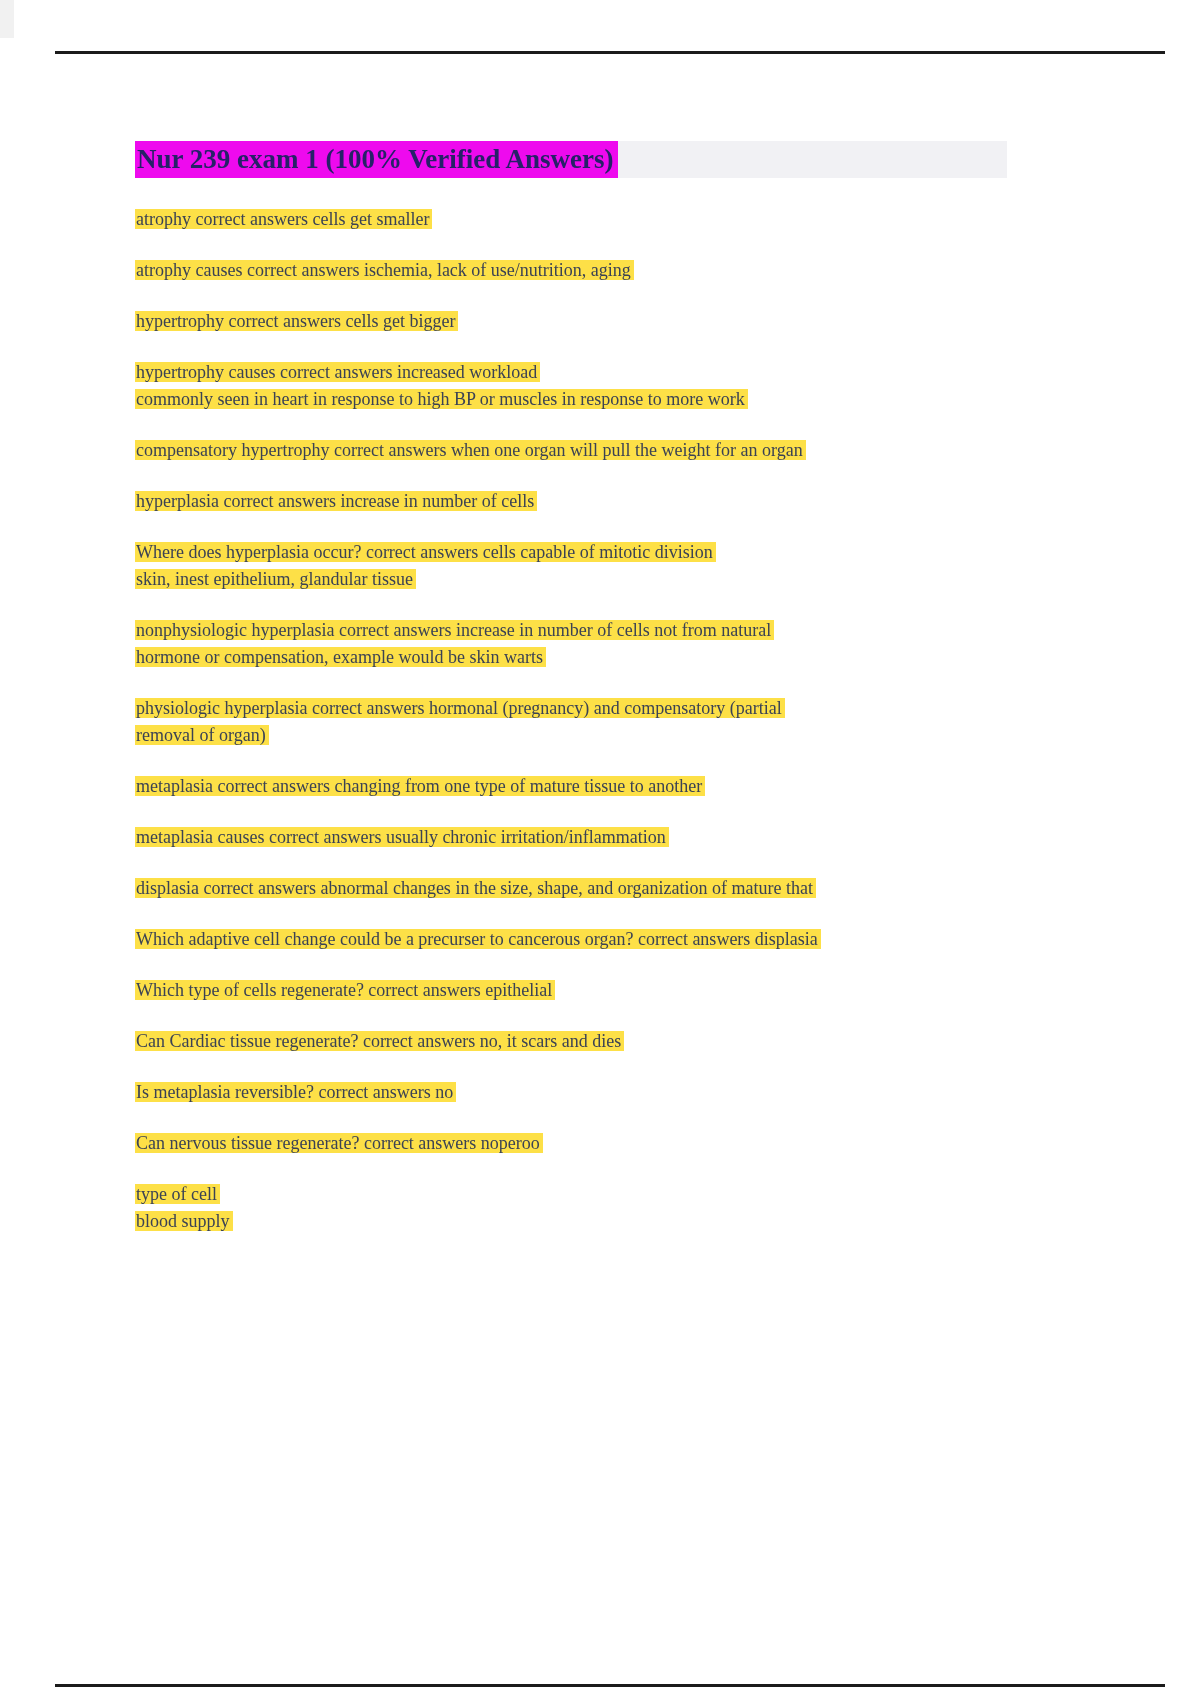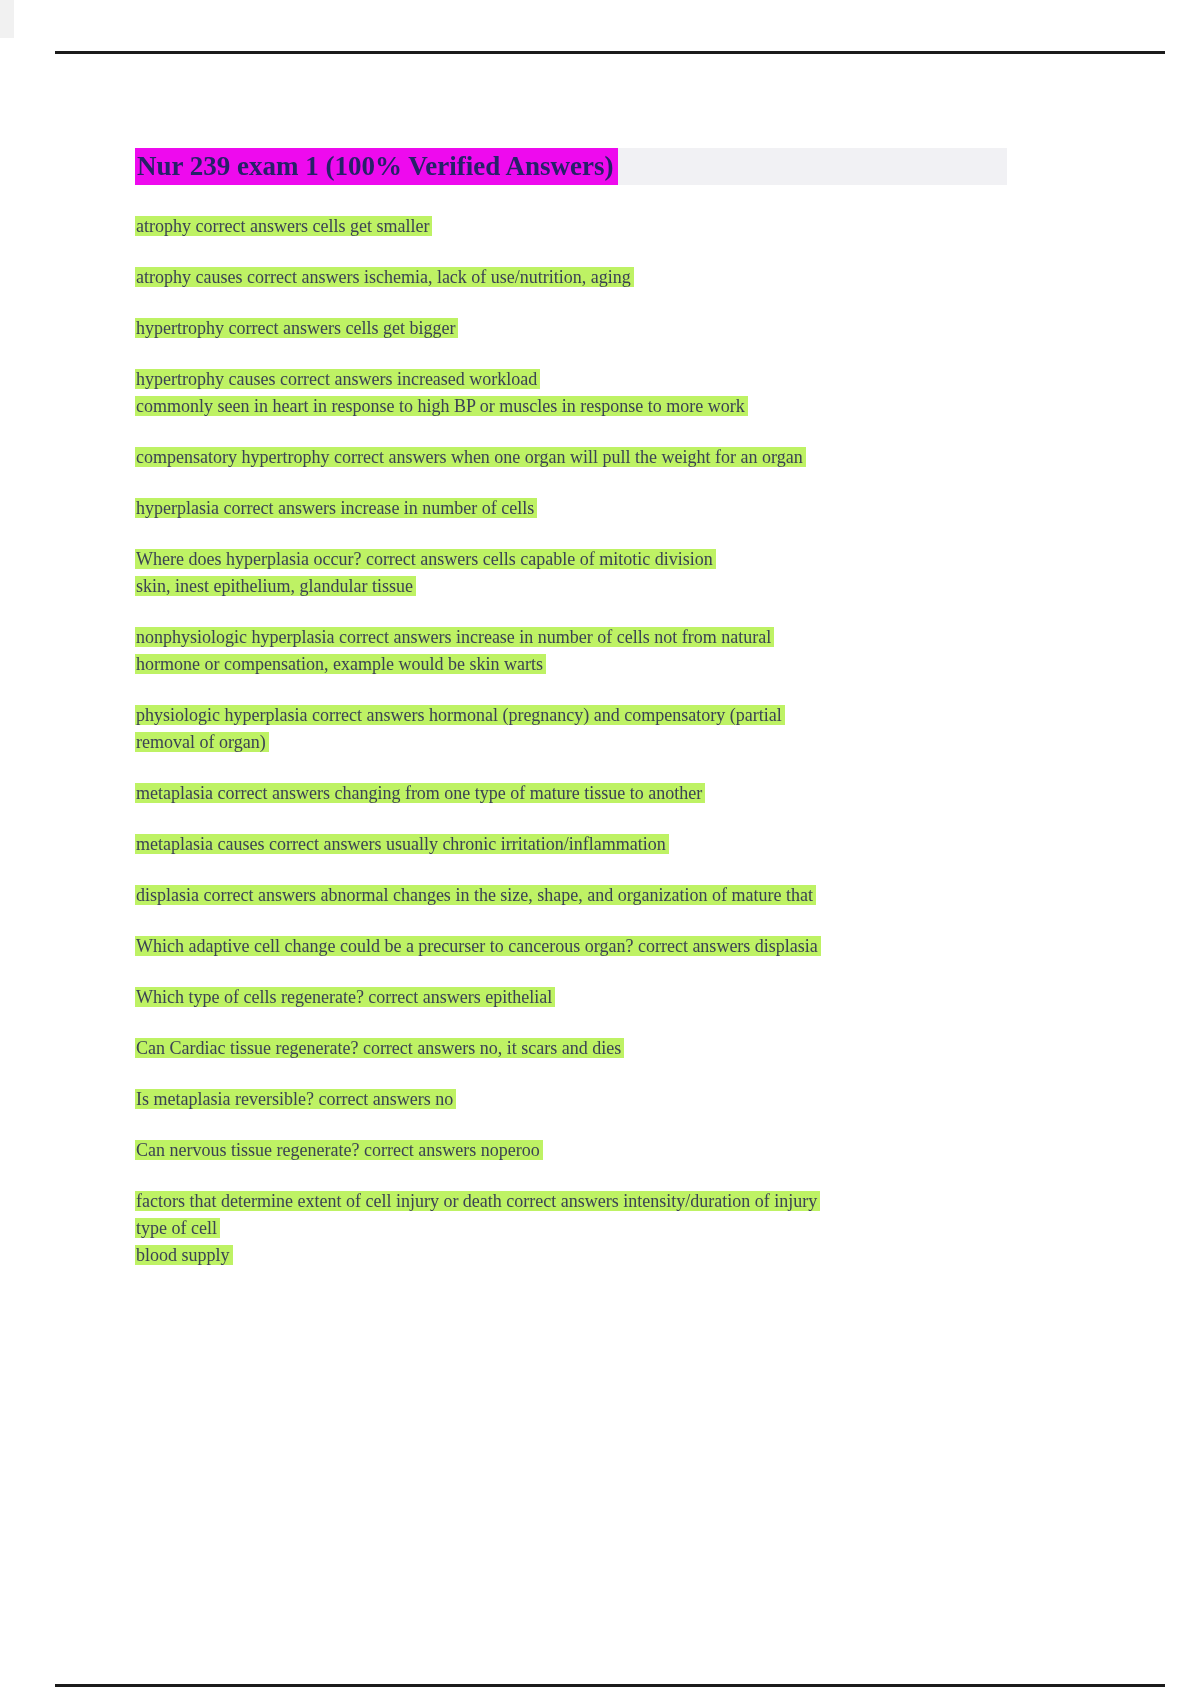--- a/index.html
+++ b/index.html
@@ -28,21 +28,21 @@
   }
   .rule.top { top: 51px; }
   .rule.bottom { top: 1684px; }
   .content {
     position: absolute;
     left: 135px;
     top: 136px;
     width: 872px;
   }
   .title-row {
-    margin: 12px 0 28px 0;
+    margin: 5px 0 28px 0;
     background: #f1f1f4;
     height: 37px;
     line-height: 37px;
     font-size: 27px;
     font-weight: bold;
     color: #262168;
     white-space: nowrap;
   }
   .title-hl {
     background: #ee0aee;
@@ -53,21 +53,21 @@
   .para {
     margin: 0 0 24px 0;
   }
   .line {
     font-size: 18px;
     line-height: 27px;
     color: #3b4254;
     white-space: nowrap;
   }
   .line .hl {
-    background: #bef264;
+    background: #fde047;
     padding: 0 3px 0 1px;
   }
 </style>
 </head>
 <body>
 
 <div>
   <div class="corner-artifact"></div>
   <div class="rule top"></div>
 
@@ -124,21 +124,20 @@
         <div class="para">
           <div class="line"><span class="hl">Can Cardiac tissue regenerate? correct answers no, it scars and dies</span></div>
         </div>
         <div class="para">
           <div class="line"><span class="hl">Is metaplasia reversible? correct answers no</span></div>
         </div>
         <div class="para">
           <div class="line"><span class="hl">Can nervous tissue regenerate? correct answers noperoo</span></div>
         </div>
         <div class="para">
-          <div class="line"><span class="hl">factors that determine extent of cell injury or death correct answers intensity/duration of injury</span></div>
           <div class="line"><span class="hl">type of cell</span></div>
           <div class="line"><span class="hl">blood supply</span></div>
         </div>
       </div>
   </div>
 
   <div class="rule bottom"></div>
 </div>
 
 </body></html>

